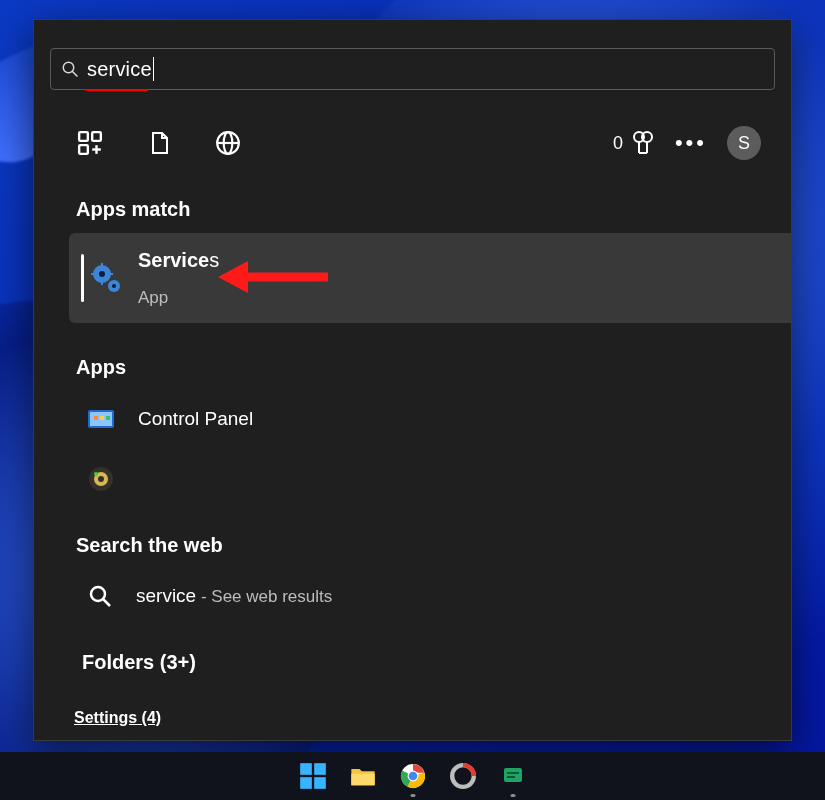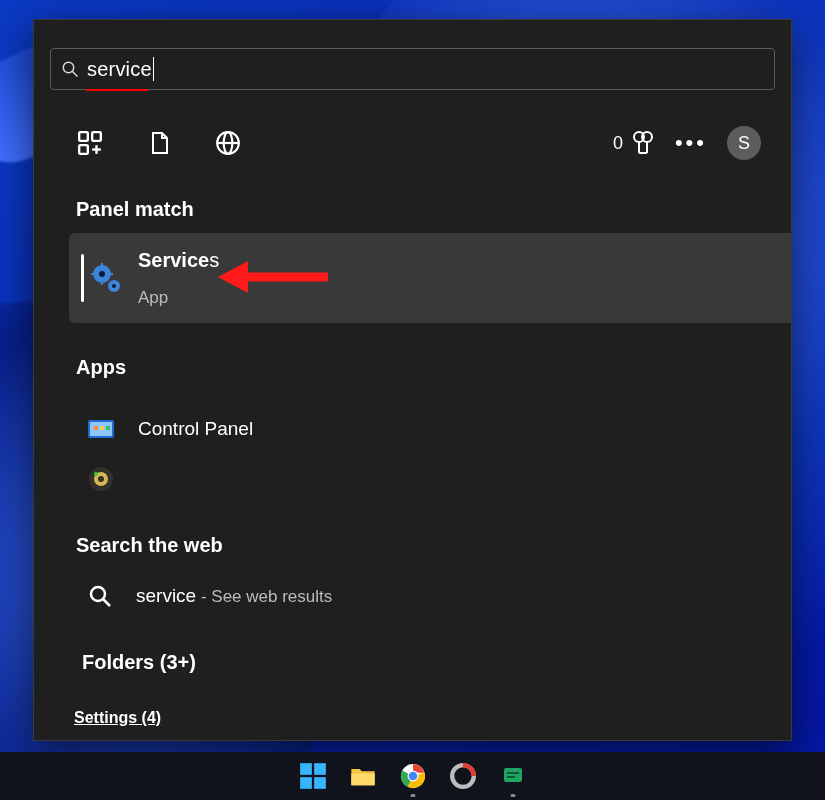--- a/index.html
+++ b/index.html
@@ -128,21 +128,21 @@
   .h-apps { top:336px; }
   .row-item {
     position:absolute; left:54px;
     display:flex; align-items:center; gap:24px;
     font-size:19px;
   }
   .row-item .li-ico {
     width:26px; height:26px; border-radius:4px;
     display:flex; align-items:center; justify-content:center;
   }
-  .r-control { top:396px; }
+  .r-control { top:386px; }
   .r-comp    { top:446px; }
 
   .h-web { top:514px; }
   .r-web { top:564px; }
   .r-web .li-ico { width:24px; height:24px; }
   .r-web .suffix { color: var(--text-secondary); font-size:17px; }
 
   .h-folders  { position:absolute; left:48px; top:631px; font-size:20px; font-weight:600;}
   .h-settings { position:absolute; left:40px; top:689px; font-size:16px; font-weight:600;text-decoration:underline;}
 
@@ -222,21 +222,21 @@
           <path d="M8 11 V22 M16 11 V22 M8 22 H16"></path>
         </svg>
       </div>
       <div class="more-dots">•••</div>
       <div class="avatar">
         <span>S</span>
       </div>
     </div>
   </div>
 
-  <div class="section-h h-bestmatch">Panel match</div>
+  <div class="section-h h-bestmatch">Apps match</div>
 
   <div class="best-match">
     <div class="bar"></div>
     <div class="ico-slot">
       <svg viewBox="0 0 32 32" width="32" height="32">
         <circle cx="12" cy="12" r="9" fill="#3b86d8"></circle>
         <circle cx="12" cy="12" r="3" fill="#0e1d3a"></circle>
         <g fill="#3b86d8">
           <rect x="11" y="1" width="2" height="4"></rect>
             <rect x="11" y="19" width="2" height="4"></rect>

